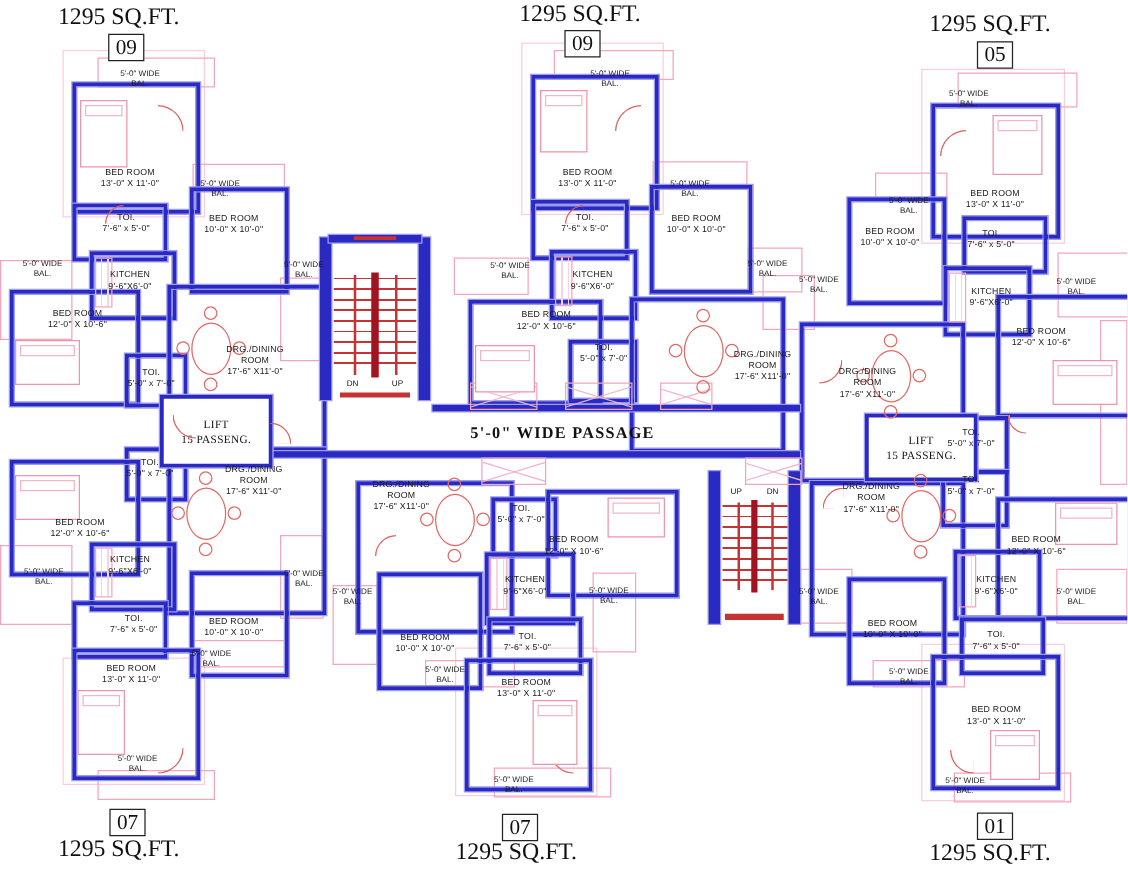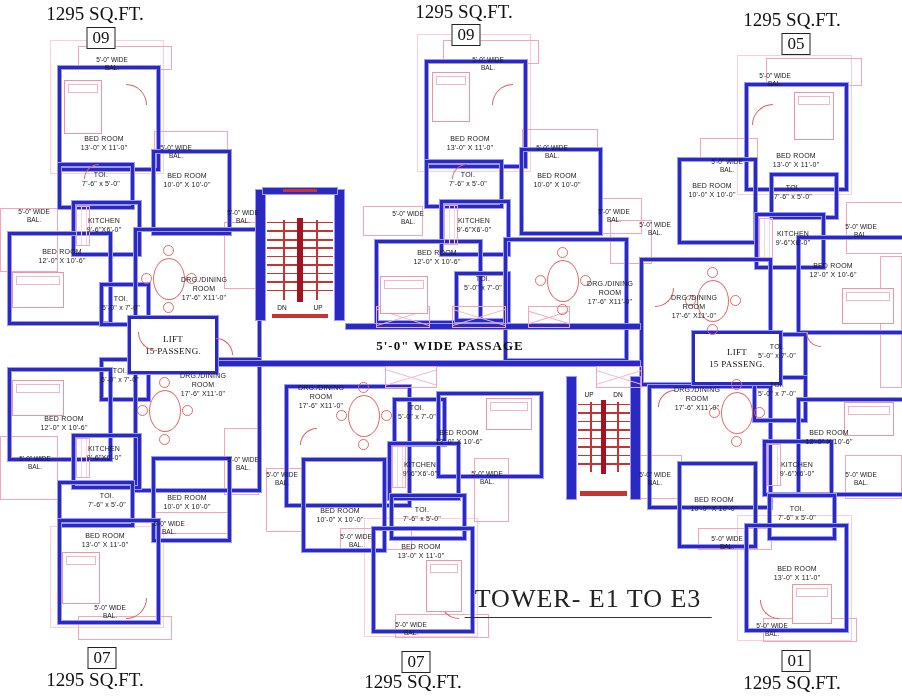--- a/index.html
+++ b/index.html
@@ -485,15 +485,14 @@
   <div class="area-label" style="left:792px;top:20px">1295 SQ.FT.</div>
   <div class="unit-num" style="left:796px;top:44px">05</div>
   <div class="unit-num" style="left:102px;top:658px">07</div>
   <div class="area-label" style="left:95px;top:680px">1295 SQ.FT.</div>
   <div class="unit-num" style="left:416px;top:662px">07</div>
   <div class="area-label" style="left:413px;top:682px">1295 SQ.FT.</div>
   <div class="unit-num" style="left:796px;top:661px">01</div>
   <div class="area-label" style="left:792px;top:683px">1295 SQ.FT.</div>
 
   <div class="passage-label" style="left:450px;top:346px">5'-0" WIDE PASSAGE</div>
-  <div class="title" style="left:588px;top:601px">TOWER-  E1 TO E3</div>
 
 </div>
 
 </body></html>

